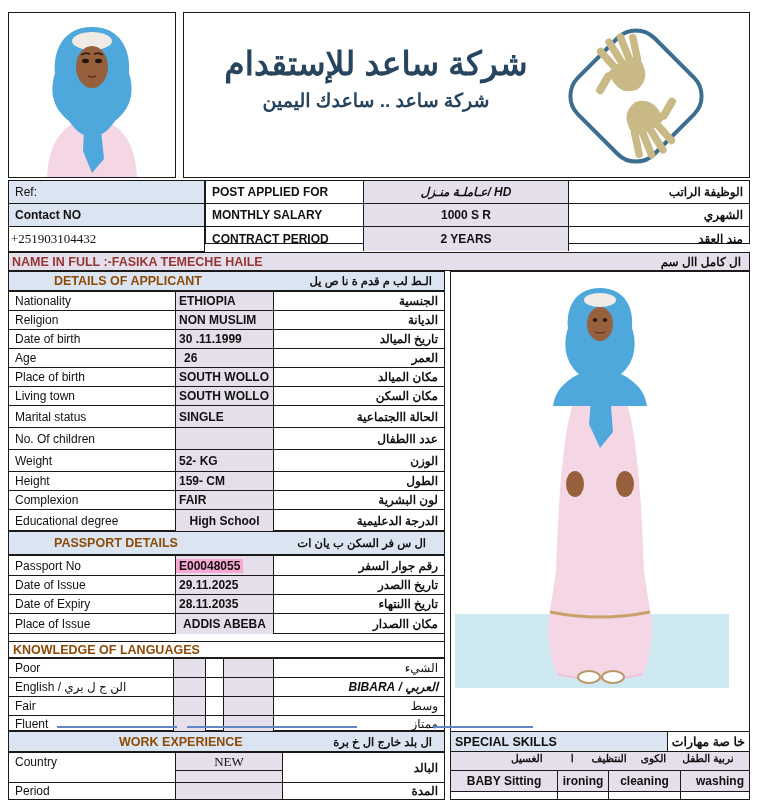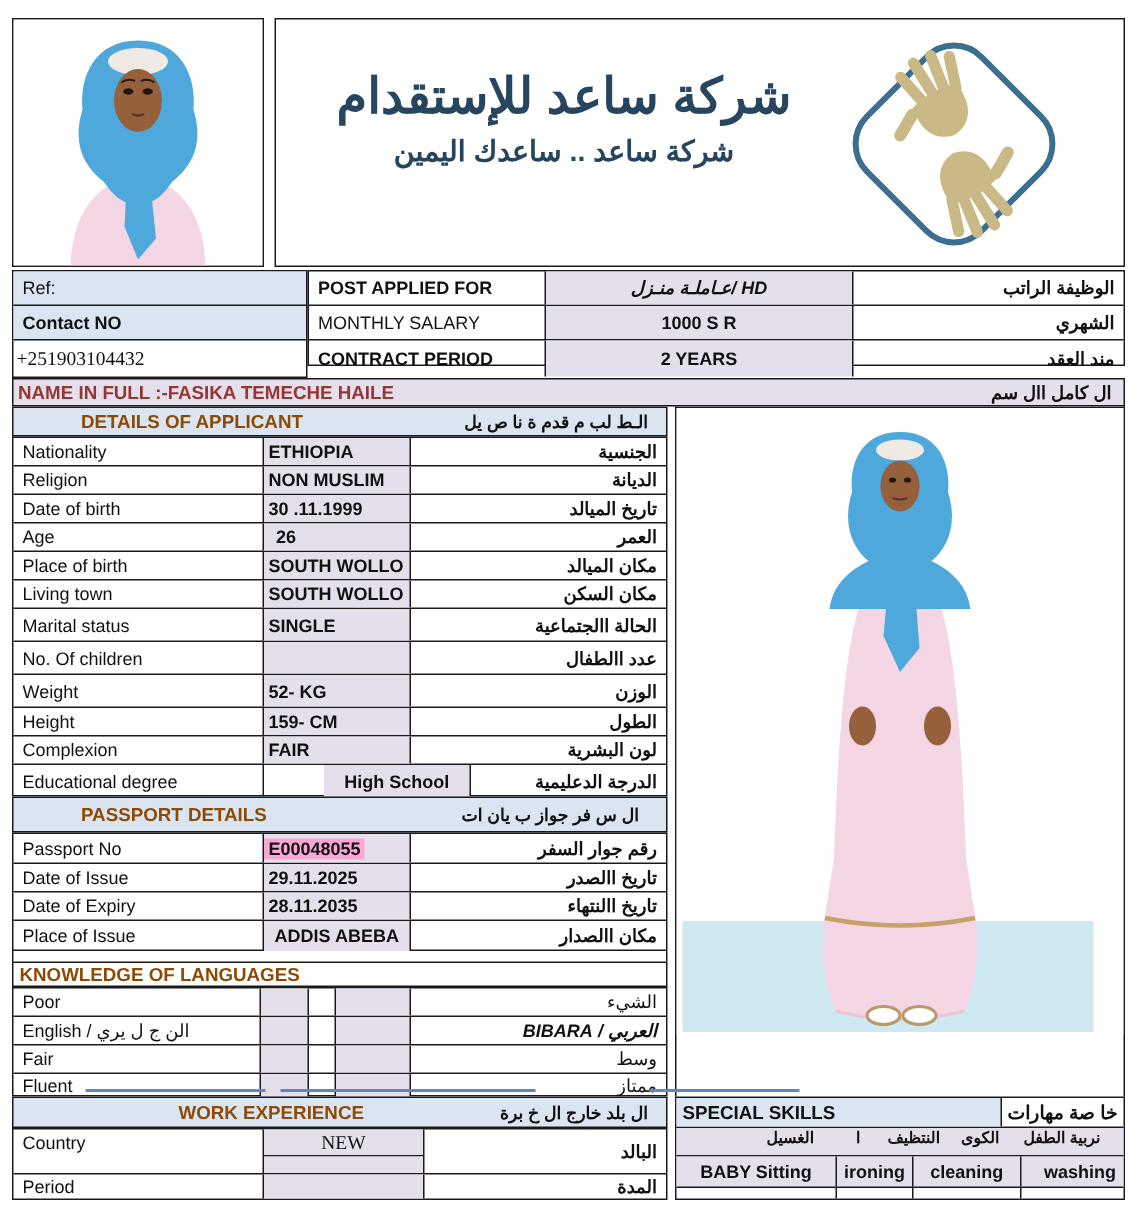--- a/index.html
+++ b/index.html
@@ -89,21 +89,21 @@
     <div class="cell serif" style="height:24px; font-size:13px; padding-left:2px;">+251903104432</div>
   </div>
 
   <div class="abs bdr" style="left:205px; top:180px; width:545px; height:64px;">
     <div style="display:grid; grid-template-columns:158px 205px 1fr; height:23px;" class="row-line">
       <div class="cell lbl vline bold" style="font-weight:600;">POST  APPLIED  FOR</div>
       <div class="cell ctr lav bold vline" dir="ltr" style="font-style:italic;">عـاملـة منـزل/ HD</div>
       <div class="cell ar">الوظيفة الراتب</div>
     </div>
     <div style="display:grid; grid-template-columns:158px 205px 1fr; height:23px;" class="row-line">
-      <div class="cell lbl vline" style="font-weight:400;">MONTHLY SALARY</div>
+      <div class="cell lbl vline" style="font-weight:700;">MONTHLY SALARY</div>
       <div class="cell ctr lav bold vline">1000 S R</div>
       <div class="cell ar">الشهري</div>
     </div>
     <div style="display:grid; grid-template-columns:158px 205px 1fr; height:24px;">
       <div class="cell lbl vline" style="font-weight:600;">CONTRACT PERIOD</div>
       <div class="cell ctr lav bold vline">2 YEARS</div>
       <div class="cell ar">مند العقد</div>
     </div>
   </div>
 
@@ -166,30 +166,30 @@
     <div class="grid3 row-line" style="height:19px;">
       <div class="cell lbl">Height</div>
       <div class="cell val lav">159- CM</div>
       <div class="cell ar">الطول</div>
     </div>
     <div class="grid3 row-line" style="height:19px;">
       <div class="cell lbl">Complexion</div>
       <div class="cell val lav">FAIR</div>
       <div class="cell ar">لون البشرية</div>
     </div>
-    <div class="grid3" style="height:21px;gap:40px;">
+    <div class="grid3" style="height:21px;">
       <div class="cell lbl">Educational degree</div>
       <div class="cell val lav ctr">High School</div>
       <div class="cell ar">الدرجة الدعليمية</div>
     </div>
   </div>
 
   <div class="abs bdr blue sect-hdr" style="left:8px; top:531px; width:437px; height:24px;">
     <span class="brown" style="padding-left:45px;">PASSPORT DETAILS</span>
-    <span style="direction:rtl; padding-right:18px; font-size:11.5px; color:#111;">ال س فر جواز ب  يان ات</span>
+    <span style="direction:rtl; padding-right:18px; font-size:11.5px; color:#111;">ال س فر السكن ب  يان ات</span>
   </div>
 
   <div class="abs bdr" style="left:8px; top:555px; width:437px; height:79px;">
     <div class="grid3 row-line" style="height:20px;">
       <div class="cell lbl">Passport No</div>
       <div class="cell val lav" style="padding-left:0;">
           <span class="hl">E00048055</span>
         </div>
       <div class="cell ar">رقم جوار السفر</div>
     </div>

